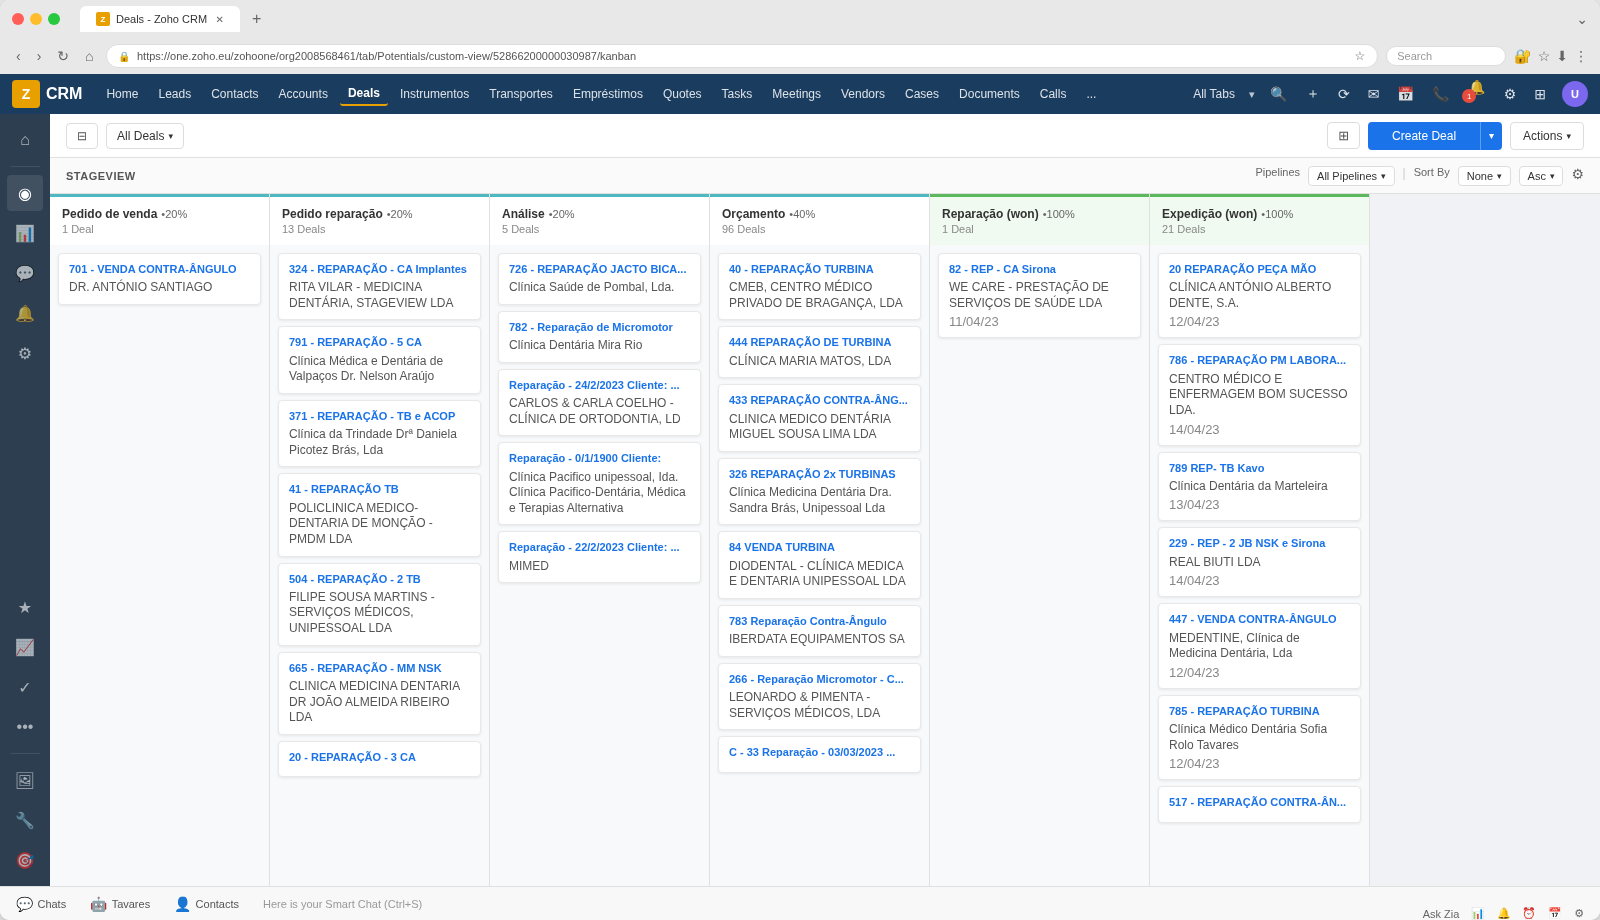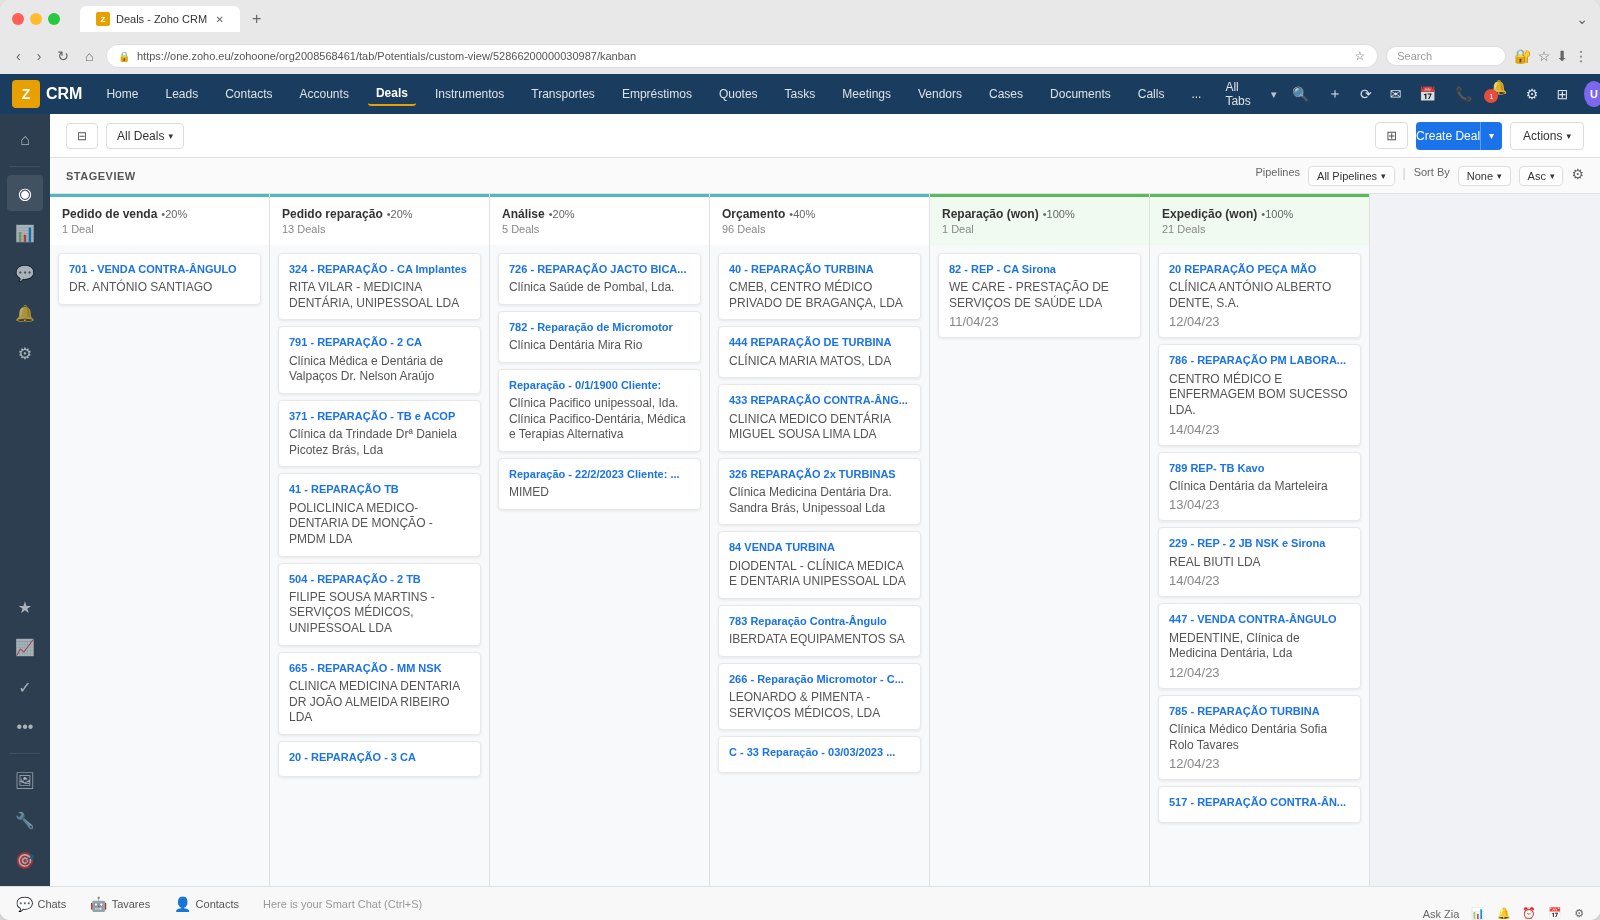--- a/index.html
+++ b/index.html
@@ -26,36 +26,36 @@
     .browser-actions { display: flex; gap: 6px; color: #666; font-size: 14px; }
     .browser-search { background: white; border: 1px solid #ddd; border-radius: 16px; padding: 3px 10px; font-size: 11px; color: #999; min-width: 120px; }
 
     
     .app-container { flex: 1; display: flex; flex-direction: column; background: white; overflow: hidden; }
 
     
     .top-nav { background: #1a3c5e; height: 40px; display: flex; align-items: center; padding: 0 12px; gap: 16px; flex-shrink: 0; }
     .logo-area { display: flex; align-items: center; gap: 6px; color: white; font-size: 16px; font-weight: bold; }
     .logo-icon { width: 28px; height: 28px; background: #e8a000; border-radius: 4px; display: flex; align-items: center; justify-content: center; color: white; font-size: 14px; font-weight: bold; }
-    .nav-items { display: flex; gap: 11px; align-items: center; }
+    .nav-items { display: flex; gap: 4px; align-items: center; }
     .nav-item { color: rgba(255,255,255,0.85); font-size: 12px; padding: 4px 8px; cursor: pointer; border-radius: 3px; white-space: nowrap; }
     .nav-item.active { color: white; font-weight: 600; border-bottom: 2px solid #e8a000; }
     .nav-right { margin-left: auto; display: flex; align-items: center; gap: 14px; }
     .nav-right-text { color: rgba(255,255,255,0.85); font-size: 12px; cursor: pointer; }
     .nav-icon-btn { color: rgba(255,255,255,0.85); font-size: 14px; cursor: pointer; padding: 2px; }
     .notification-badge { background: #e74c3c; color: white; border-radius: 50%; width: 14px; height: 14px; font-size: 8px; display: flex; align-items: center; justify-content: center; position: relative; top: -6px; left: -6px; }
     .avatar { width: 26px; height: 26px; background: #7b68ee; border-radius: 50%; display: flex; align-items: center; justify-content: center; color: white; font-size: 11px; font-weight: bold; }
 
     
     .sub-toolbar { background: white; height: 44px; display: flex; align-items: center; padding: 0 16px; gap: 8px; border-bottom: 1px solid #e0e0e0; flex-shrink: 0; }
     .filter-btn { display: flex; align-items: center; gap: 4px; padding: 5px 10px; border: 1px solid #ddd; border-radius: 4px; background: white; cursor: pointer; font-size: 12px; color: #555; }
     .dropdown-btn { display: flex; align-items: center; gap: 4px; padding: 5px 10px; border: 1px solid #ddd; border-radius: 4px; background: white; cursor: pointer; font-size: 12px; color: #333; }
     .spacer { flex: 1; }
     .sort-icon-btn { padding: 5px 10px; border: 1px solid #ddd; border-radius: 4px; background: white; cursor: pointer; font-size: 13px; color: #555; }
-    .create-deal-btn { background: #1a73e8; color: white; border: none; padding: 7px 0; border-radius: 4px 0 0 4px; cursor: pointer; font-size: 12px; font-weight: 500; }
+    .create-deal-btn { background: #1a73e8; color: white; border: none; padding: 7px 24px; border-radius: 4px 0 0 4px; cursor: pointer; font-size: 12px; font-weight: 500; }
     .create-deal-arrow { background: #1a73e8; color: white; border: none; border-left: 1px solid rgba(255,255,255,0.3); padding: 7px 8px; border-radius: 0 4px 4px 0; cursor: pointer; font-size: 10px; }
     .actions-btn { display: flex; align-items: center; gap: 4px; padding: 6px 12px; border: 1px solid #ddd; border-radius: 4px; background: white; cursor: pointer; font-size: 12px; color: #333; }
 
     
     .stage-header-bar { background: #fafafa; height: 36px; display: flex; align-items: center; padding: 0 16px; border-bottom: 1px solid #e0e0e0; flex-shrink: 0; }
     .stageview-label { font-size: 11px; font-weight: 600; color: #555; letter-spacing: 0.5px; }
     .pipeline-controls { margin-left: auto; display: flex; align-items: flex-start; gap: 8px; }
     .pipeline-label { font-size: 11px; color: #666; }
     .pipeline-select { display: flex; align-items: center; gap: 4px; padding: 3px 8px; border: 1px solid #ddd; border-radius: 4px; background: white; cursor: pointer; font-size: 11px; color: #333; }
     .sort-label { font-size: 11px; color: #666; }
@@ -265,24 +265,24 @@
               <div class="column-header blue-bar">
                 <div style="display: flex; align-items: center;">
                   <span class="column-title">Pedido reparação</span>
                   <span class="column-percent">•20%</span>
                 </div>
                 <div class="column-count">13 Deals</div>
               </div>
               <div class="column-cards">
                 <div class="deal-card">
                   <div class="deal-title">324 - REPARAÇÃO - CA Implantes</div>
-                  <div class="deal-account">RITA VILAR - MEDICINA DENTÁRIA, UNIPESSOAL LDA</div>
-                </div>
-                <div class="deal-card">
-                  <div class="deal-title">791 - REPARAÇÃO - 2 CA</div>
+                  <div class="deal-account">RITA VILAR - MEDICINA DENTÁRIA, STAGEVIEW LDA</div>
+                </div>
+                <div class="deal-card">
+                  <div class="deal-title">791 - REPARAÇÃO - 5 CA</div>
                   <div class="deal-account">Clínica Médica e Dentária de Valpaços Dr. Nelson Araújo</div>
                 </div>
                 <div class="deal-card">
                   <div class="deal-title">371 - REPARAÇÃO - TB e ACOP</div>
                   <div class="deal-account">Clínica da Trindade Drª Daniela Picotez Brás, Lda</div>
                 </div>
                 <div class="deal-card">
                   <div class="deal-title">41 - REPARAÇÃO TB</div>
                   <div class="deal-account">POLICLINICA MEDICO-DENTARIA DE MONÇÃO - PMDM LDA</div>
                 </div>
@@ -308,20 +308,24 @@
                 <div class="column-count">5 Deals</div>
               </div>
               <div class="column-cards">
                 <div class="deal-card">
                   <div class="deal-title">726 - REPARAÇÃO JACTO BICA...</div>
                   <div class="deal-account">Clínica Saúde de Pombal, Lda.</div>
                 </div>
                 <div class="deal-card">
                   <div class="deal-title">782 - Reparação de Micromotor</div>
                   <div class="deal-account">Clínica Dentária Mira Rio</div>
+                </div>
+                <div class="deal-card">
+                  <div class="deal-title">Reparação - 24/2/2023 Cliente: ...</div>
+                  <div class="deal-account">CARLOS &amp; CARLA COELHO - CLÍNICA DE ORTODONTIA, LD</div>
                 </div>
                 <div class="deal-card">
                   <div class="deal-title">Reparação - 0/1/1900 Cliente:</div>
                   <div class="deal-account">Clínica Pacifico unipessoal, Ida. Clínica Pacifico-Dentária, Médica e Terapias Alternativa</div>
                 </div>
                 <div class="deal-card">
                   <div class="deal-title">Reparação - 22/2/2023 Cliente: ...</div>
                   <div class="deal-account">MIMED</div>
                 </div>
               </div>

